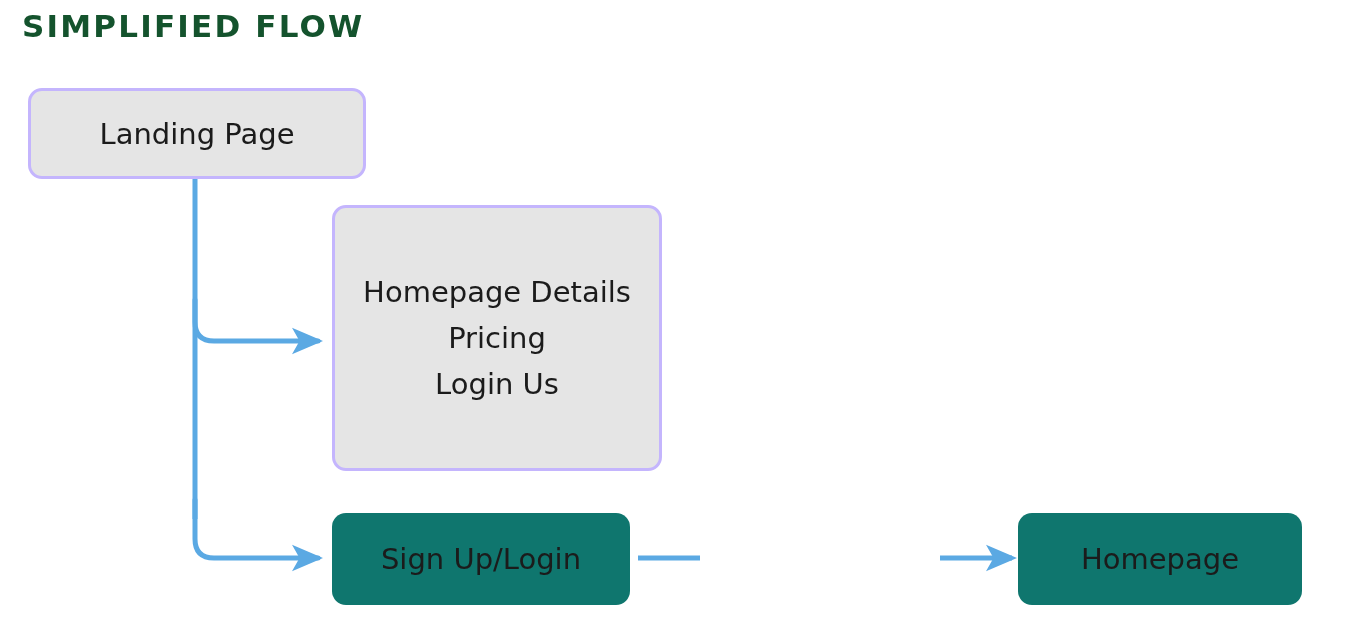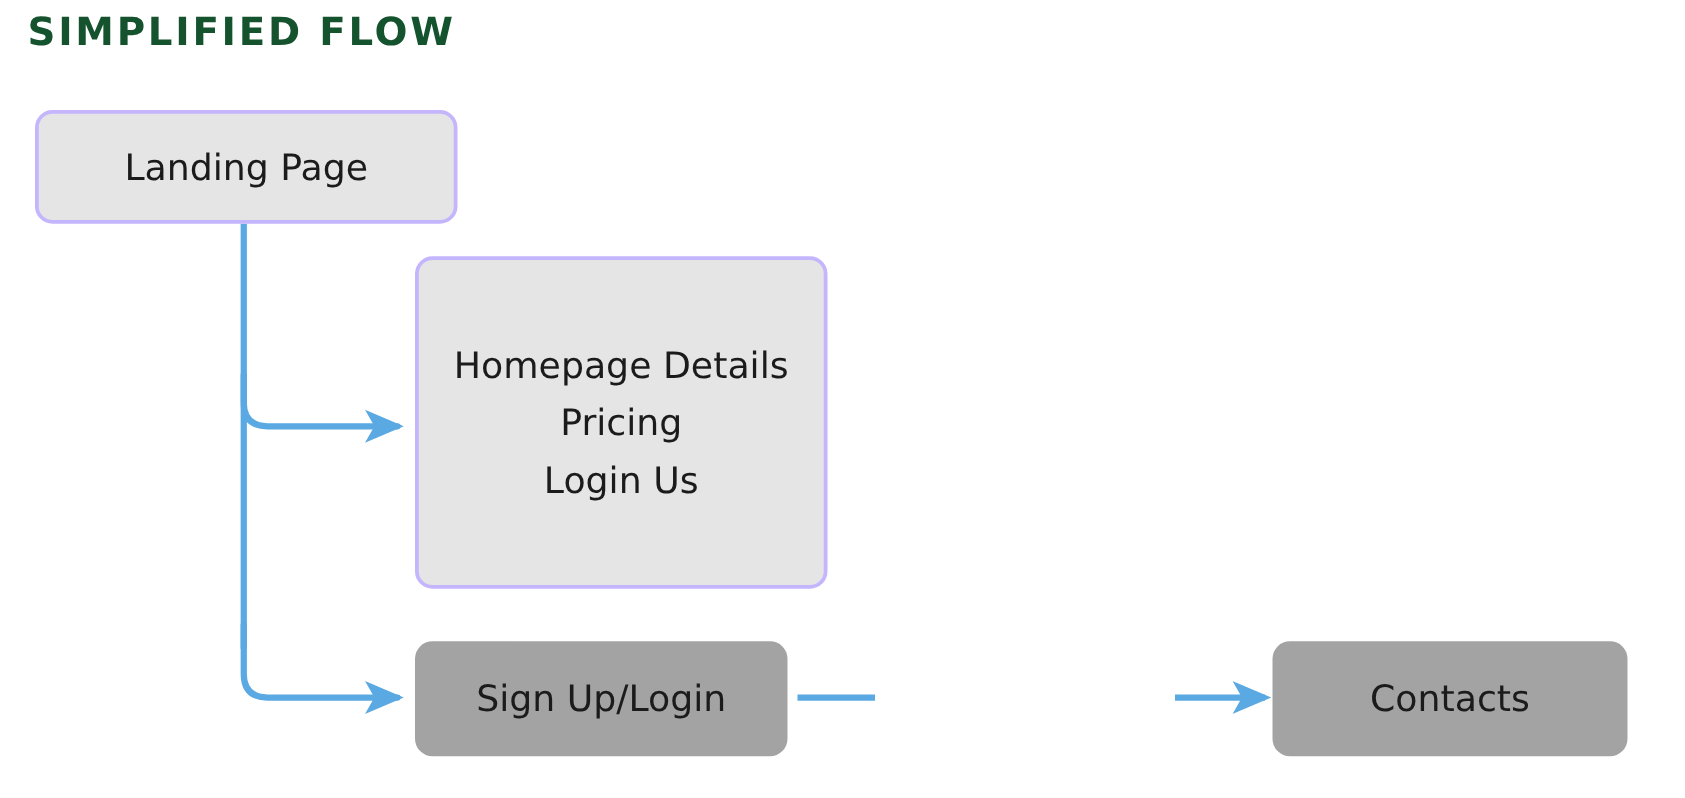--- a/index.html
+++ b/index.html
@@ -41,21 +41,21 @@
     text-align: center;
     color: #1b1b1b;
     font-family: "DejaVu Sans", sans-serif;
   }
   .node-outline {
     background: #e5e5e5;
     border: 3px solid #c4b5fd;
     border-radius: 14px;
   }
   .node-filled {
-    background: #a3a3a3;
+    background: #0f766e;
     border: none;
     border-radius: 14px;
   }
   #node-landing-page {
     left: 28px;
     top: 88px;
     width: 338px;
     height: 91px;
     font-size: 29px;
   }
@@ -144,16 +144,16 @@
     <span class="list-line">Pricing</span>
     <span class="list-line">Login Us</span>
   </div>
 
   <div class="node node-filled" id="node-signup-login">
     <span>Sign Up/Login</span>
   </div>
 
 
   <div class="node node-filled" id="node-dashboard">
-    <span>Contacts</span>
+    <span>Homepage</span>
   </div>
 
 </div>
 
 </body></html>

